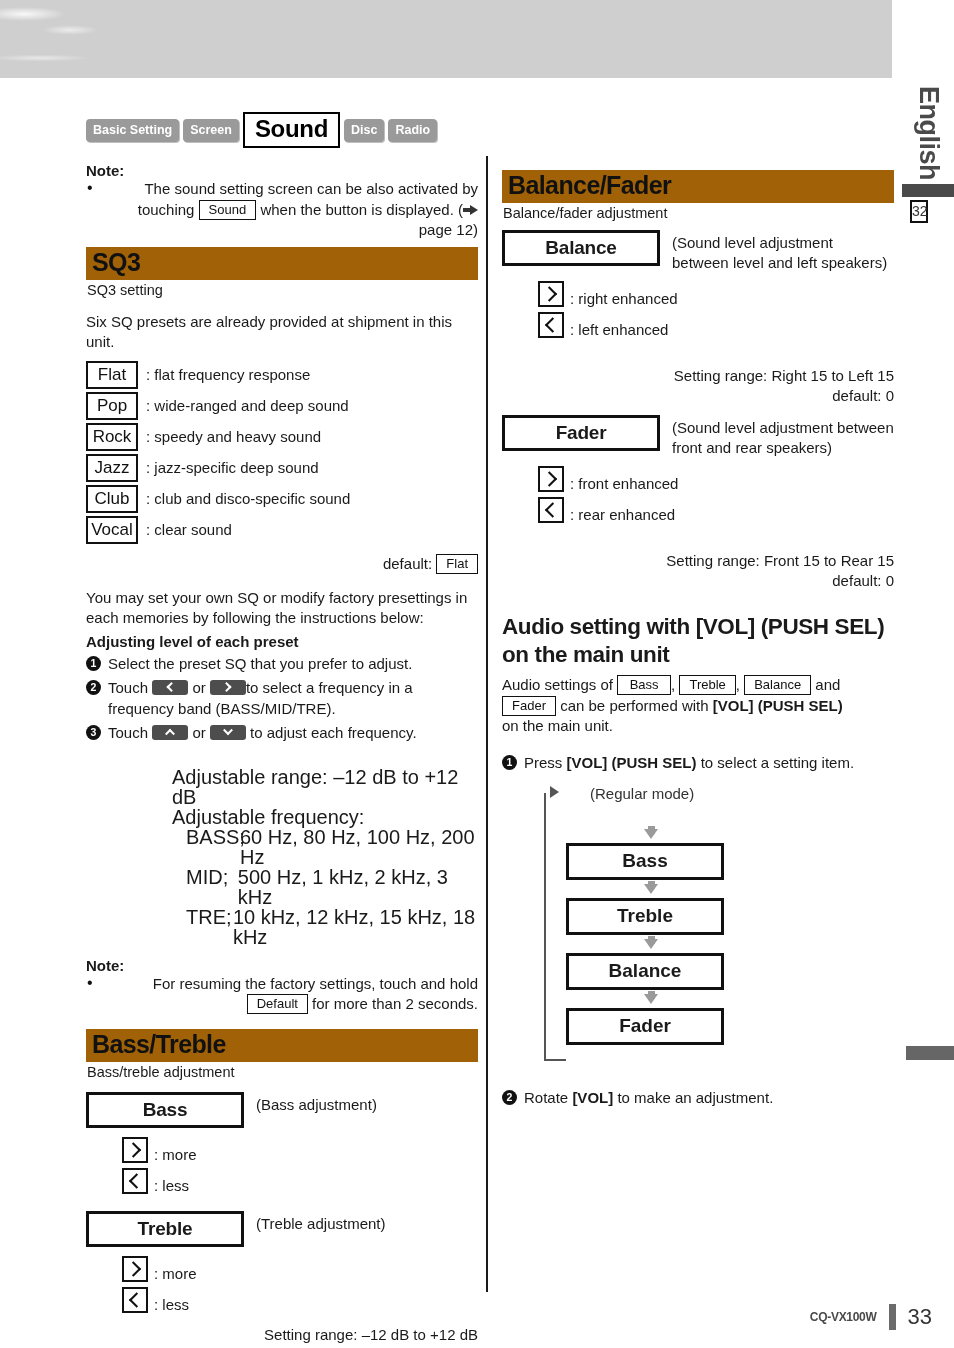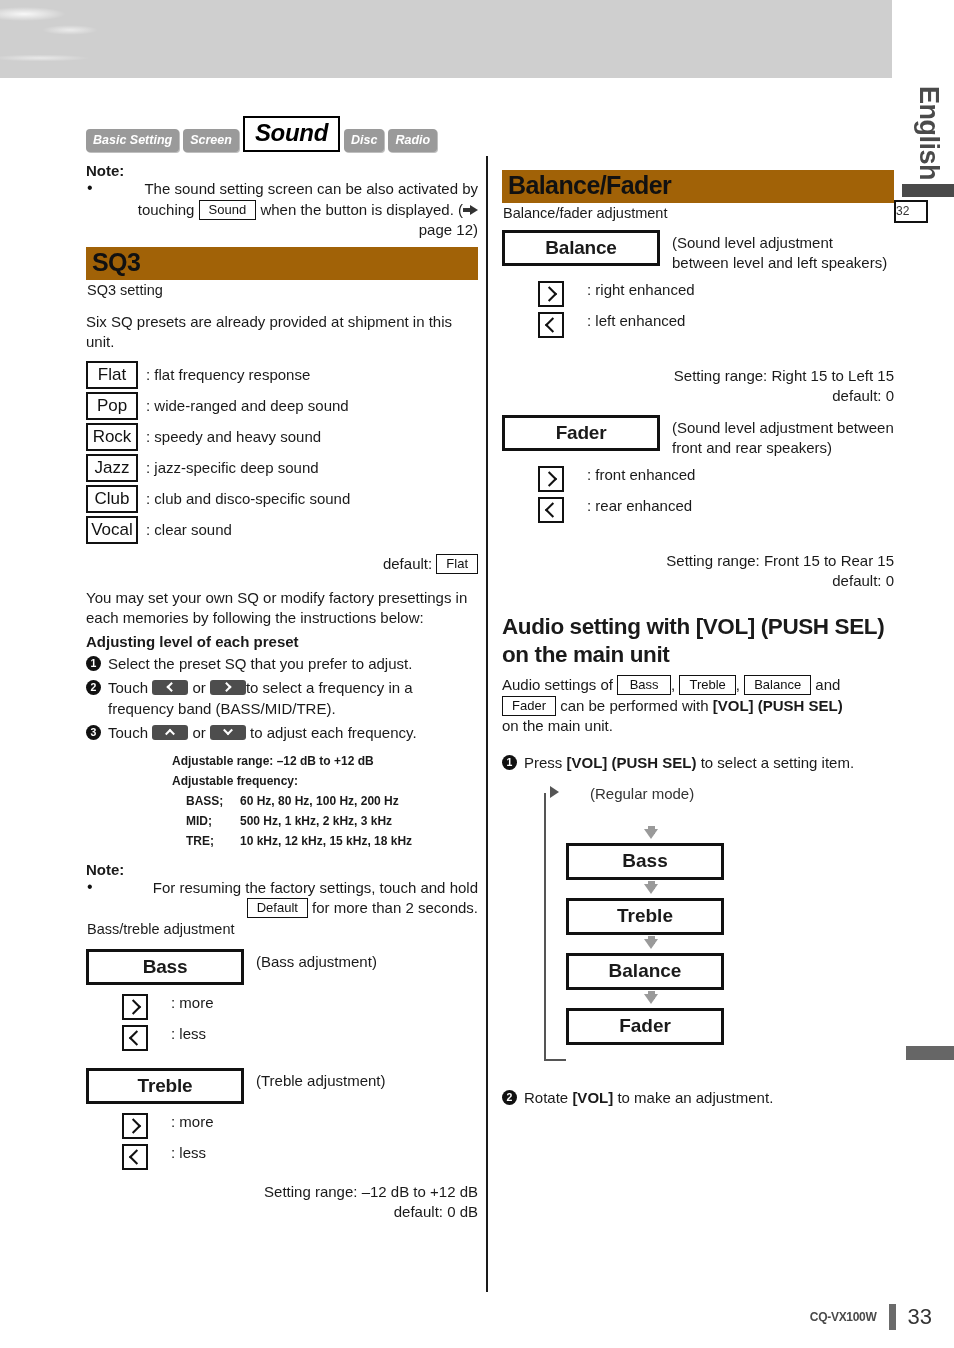--- a/index.html
+++ b/index.html
@@ -43,43 +43,43 @@
     font-size: 27px; font-weight: bold; letter-spacing: -0.5px;
     color: #4a4a4a;
     font-family: "Liberation Sans", sans-serif;
   }
   .edge-dark {
     position: absolute; right: 0; top: 184px; width: 52px; height: 13px;
     background: #4a4a4a;
   }
   .page-marker {
     position: absolute; right: 26px; top: 200px;
-    width: 34px; height: 23px;
+    width: 18px; height: 23px;
     border: 2px solid #111; background: #fff;
-    font-size: 12px; line-height: 19px; text-align: left;
+    font-size: 14px; line-height: 19px; text-align: left;
     color: #333;
   }
   .edge-gray {
     position: absolute; right: 0; top: 1046px; width: 48px; height: 14px;
     background: #666;
   }
 
   
   .divider {
     position: absolute; left: 486px; top: 156px; width: 2px; height: 1136px;
     background: #1a1a1a;
   }
 
   
   .col { position: absolute; top: 108px; width: 392px; }
   .col-left  { left: 86px; }
   .col-right { left: 502px; top: 170px; }
 
   
-  .tabrow { display: flex; align-items: flex-end; gap: 4px; height: 44px; font-style: italic; }
+  .tabrow { display: flex; align-items: center; gap: 4px; height: 44px; }
   .tab {
     background: #9a9a9a; color: #ffffff;
     border-radius: 4px;
     font-size: 12.5px; font-weight: bold;
     padding: 4px 7px 5px 7px;
     line-height: 14px;
     box-shadow: 1px 1px 0 rgba(0,0,0,0.25);
   }
   .tab.active {
     background: #ffffff; color: #000000;
@@ -157,36 +157,36 @@
   .arrow-key::after {
     content: ""; position: absolute; left: 50%; top: 50%;
     width: 5px; height: 5px; border-top: 2px solid #fff; border-right: 2px solid #fff;
   }
   .ak-left::after  { transform: translate(-30%,-50%) rotate(-135deg); }
   .ak-right::after { transform: translate(-70%,-50%) rotate(45deg); }
   .ak-up::after    { transform: translate(-50%,-25%) rotate(-45deg); }
   .ak-down::after  { transform: translate(-50%,-75%) rotate(135deg); }
 
   
-  .spec { font-size: 12px; line-height: 20px; margin-left: 86px; margin-top: 8px; font-weight: bold; }
+  .spec { font-size: 20px; line-height: 20px; margin-left: 86px; margin-top: 24px; }
   .spec .row { display: flex; }
   .spec .lbl { width: 54px; }
 
   
   .bigbtn {
     border: 3px solid #111; background: #fff;
     width: 158px; text-align: center;
     font-size: 19px; font-weight: bold; line-height: 25px;
     padding: 2px 0 3px 0; letter-spacing: -0.2px;
   }
   .bigbtn-row { display: flex; align-items: flex-start; gap: 12px; margin-top: 12px; }
   .bigbtn-note { font-size: 15px; line-height: 19.5px; padding-top: 3px; }
 
   
-  .chev-row { display: flex; align-items: flex-start; gap: 23px; margin-top: 9px; padding-left: 36px; }
+  .chev-row { display: flex; align-items: flex-end; gap: 6px; margin-top: 9px; padding-left: 36px; }
   .chev {
     border: 2px solid #111; background: #fff;
     width: 26px; height: 26px; position: relative;
   }
   .chev::after {
     content: ""; position: absolute; left: 50%; top: 50%;
     width: 9px; height: 9px; border-top: 2.6px solid #111; border-right: 2.6px solid #111;
   }
   .chev-right::after { transform: translate(-65%,-50%) rotate(45deg); }
   .chev-left::after  { transform: translate(-35%,-50%) rotate(-135deg); }
@@ -362,20 +362,21 @@
       </div>
     </div>
 
     <div class="note-title mt10">Note:</div>
     <div class="note-item">
       <span>For resuming the factory settings, touch and hold</span><br>
       <span class="btn-sm">Default</span>
       <span>for more than 2 seconds.</span>
     </div>
 
+    <h2 class="sect" style="margin-top:14px">Bass/Treble</h2>
     <div class="subcaption">Bass/treble adjustment</div>
 
     <div class="bigbtn-row">
       <div class="bigbtn">Bass</div>
       <div class="bigbtn-note">(Bass adjustment)</div>
     </div>
     <div class="chev-row">
       <div class="chev chev-right"></div>
       <div class="chev-label">: more</div>
     </div>

